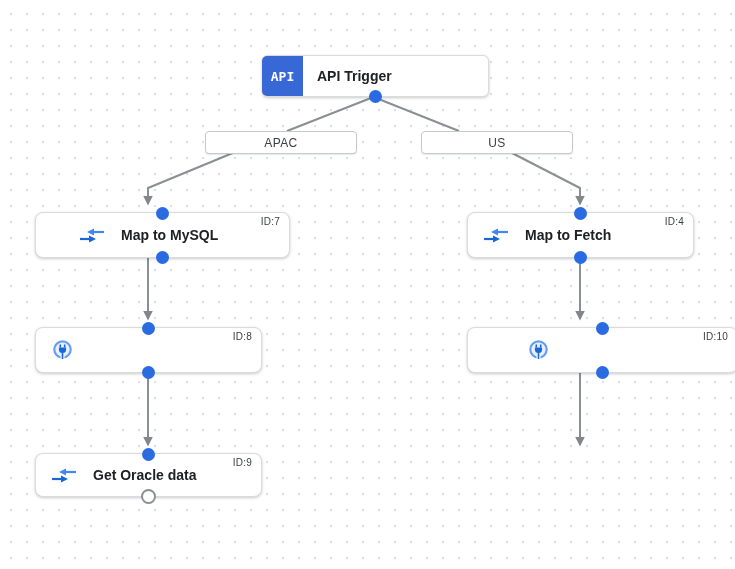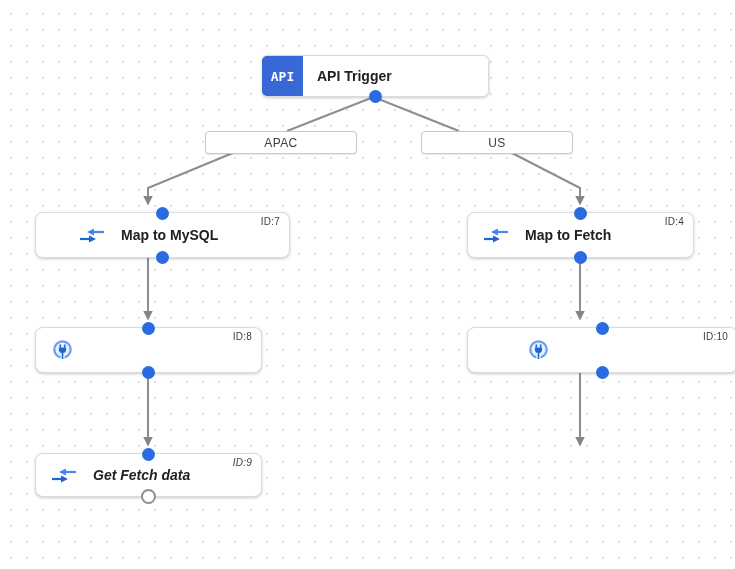--- a/index.html
+++ b/index.html
@@ -101,31 +101,31 @@
         <rect x="9.5" y="17" width="4" height="4" fill="#ffffff"></rect>
         <path d="M9.3 5.6 V8.4 M13.7 5.6 V8.4" stroke="#1967d2" stroke-width="1.6" fill="none"></path>
         <path d="M7.9 8.4 h7.2 v2.1 a3.6 3.6 0 0 1 -7.2 0 Z" fill="#1967d2"></path>
         <path d="M11.5 14 V20" stroke="#1967d2" stroke-width="1.6" fill="none"></path>
       </svg>
     </span>
     <span class="dot top"></span>
     <span class="dot bottom"></span>
   </div>
 
-  <div class="node task" style="left:35px;top:453px;height:42px;font-style:italic;">
+  <div class="node task" style="left:35px;top:453px;height:42px;">
     <span class="idtag">ID:9</span>
     <span class="icon">
       <svg width="26" height="19" viewBox="0 0 26 19">
         <path d="M25 6 H13" stroke="#4285f4" stroke-width="2.2" fill="none"></path>
         <path d="M15 2.4 L8 6 L15 9.6 Z" fill="#4285f4"></path>
         <path d="M1 13 H11" stroke="#1967d2" stroke-width="2.2" fill="none"></path>
         <path d="M10 9.4 L17 13 L10 16.6 Z" fill="#1967d2"></path>
       </svg>
     </span>
-    <span class="lbl">Get Fetch data</span>
+    <span class="lbl">Get Oracle data</span>
     <span class="dot top"></span>
     <span class="dot open"></span>
   </div>
 
   <div class="node task" style="left:467px;top:212px;">
     <span class="idtag">ID:4</span>
     <span class="icon">
       <svg width="26" height="19" viewBox="0 0 26 19">
         <path d="M25 6 H13" stroke="#4285f4" stroke-width="2.2" fill="none"></path>
         <path d="M15 2.4 L8 6 L15 9.6 Z" fill="#4285f4"></path>

